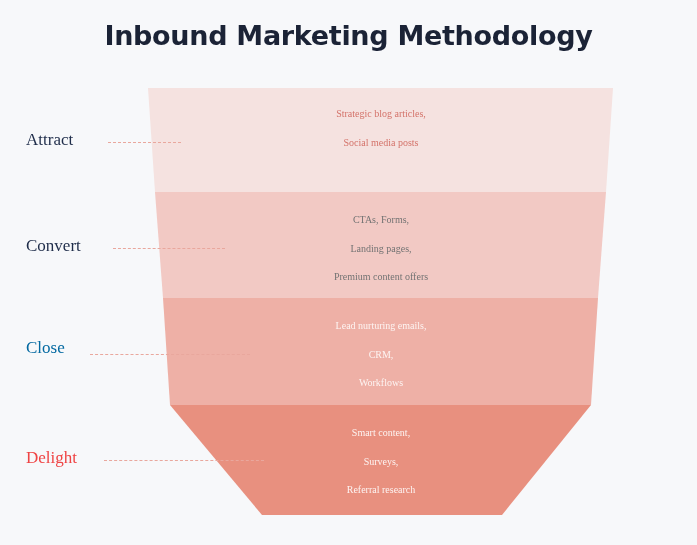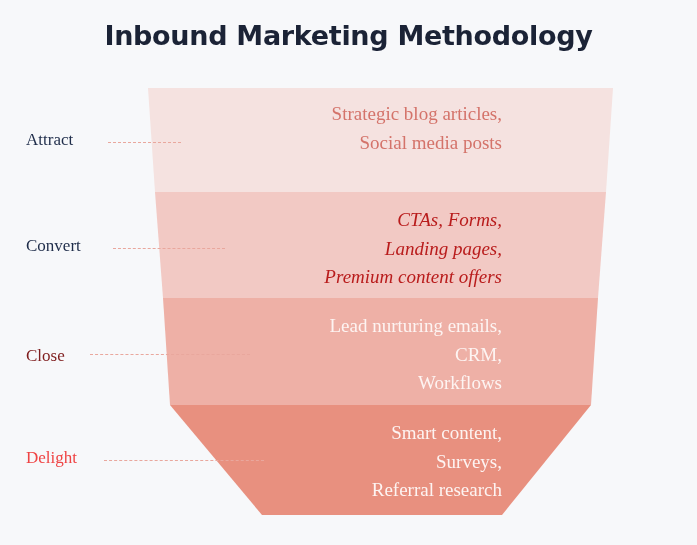--- a/index.html
+++ b/index.html
@@ -40,23 +40,23 @@
     position: absolute;
     left: 0;
     top: 0;
     width: 697px;
     height: 545px;
   }
 
   
   .stage-text {
     position: absolute;
-    text-align: right;
+    text-align: center;
     font-family: "Liberation Serif", serif;
-    font-size: 19px;
+    font-size: 10px;
     line-height: 28.5px;
     pointer-events: none;
     white-space: nowrap;
   }
   .stage-line { display: block; }
 
   
   .stage-label {
     position: absolute;
     font-family: "Liberation Serif", serif;
@@ -84,41 +84,41 @@
     <polygon points="155,192 606,192 598,298 163,298" fill="#f2c9c4"></polygon>
     <polygon points="163,298 598,298 591,405 170,405" fill="#eeb0a6"></polygon>
     <polygon points="170,405 591,405 502,515 262,515" fill="#e8907f"></polygon>
   </svg>
 
   <div class="stage-text" style="left: 260px; top: 100px; width: 242px; color: rgb(212, 115, 106);">
     <span class="stage-line">Strategic blog articles,</span>
     <span class="stage-line">Social media posts</span>
   </div>
 
-  <div class="stage-text" style="left: 260px; top: 206px; width: 242px; color: #b91c1c; font-style: italic;">
+  <div class="stage-text" style="left: 260px; top: 206px; width: 242px; color: #737373;">
     <span class="stage-line">CTAs, Forms,</span>
     <span class="stage-line">Landing pages,</span>
     <span class="stage-line">Premium content offers</span>
   </div>
 
   <div class="stage-text" style="left: 260px; top: 312px; width: 242px; color: rgb(253, 244, 242);">
     <span class="stage-line">Lead nurturing emails,</span>
     <span class="stage-line">CRM,</span>
     <span class="stage-line">Workflows</span>
   </div>
 
   <div class="stage-text" style="left: 260px; top: 419px; width: 242px; color: rgb(253, 244, 242);">
     <span class="stage-line">Smart content,</span>
     <span class="stage-line">Surveys,</span>
     <span class="stage-line">Referral research</span>
   </div>
 
   <div class="stage-label" style="left: 26px; top: 130px; color: rgb(31, 45, 74);">Attract</div>
   <div class="stage-label" style="left: 26px; top: 236px; color: rgb(31, 45, 74);">Convert</div>
-  <div class="stage-label" style="left: 26px; top: 346px; color: #7f1d1d;">Close</div>
+  <div class="stage-label" style="left: 26px; top: 338px; color: #0369a1;">Close</div>
   <div class="stage-label" style="left: 26px; top: 448px; color: #ef4444;">Delight</div>
 
   <div class="leader" style="left: 108px; top: 142px; width: 73px; border-top-color: rgb(233, 167, 157);"></div>
   <div class="leader" style="left: 113px; top: 248px; width: 112px; border-top-color: rgb(233, 167, 157);"></div>
   <div class="leader" style="left: 90px; top: 354px; width: 160px; border-top-color: rgb(233, 167, 157);"></div>
   <div class="leader" style="left: 104px; top: 460px; width: 160px; border-top-color: rgb(233, 167, 157);"></div>
 
 </div>
 
 </body></html>

